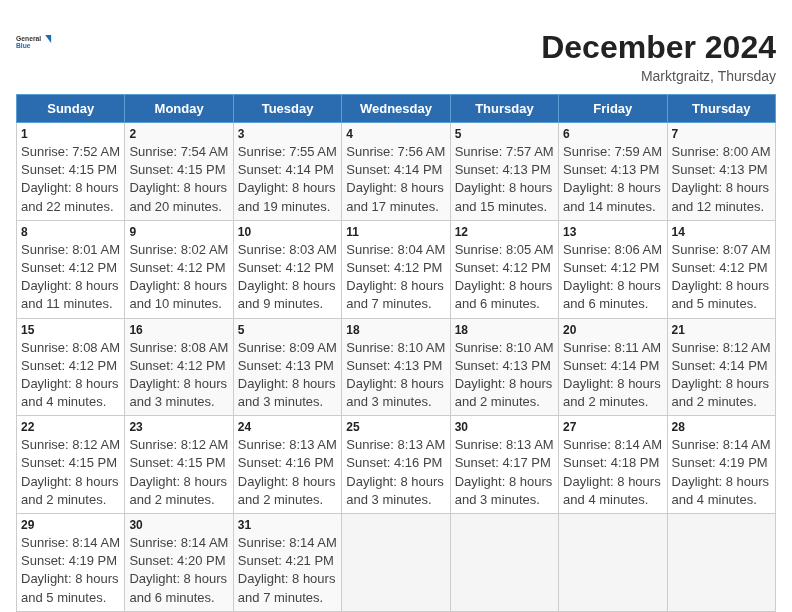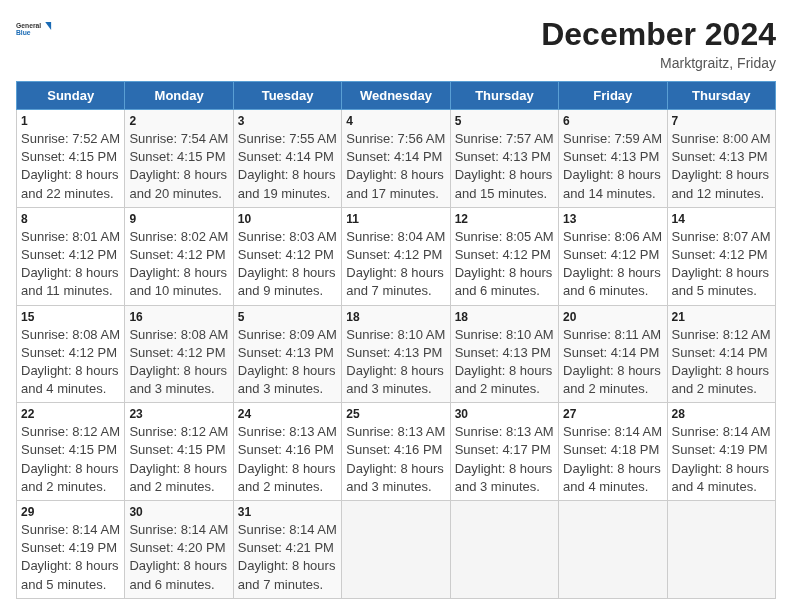--- a/index.html
+++ b/index.html
@@ -7,21 +7,21 @@
       font-family: Arial, sans-serif;
       background: #fff;
       width: 792px;
       height: 612px;
       overflow: hidden;
     }
     .page {
       width: 792px;
       height: 612px;
       background: #fff;
-      padding: 16px 16px 10px 16px;
+      padding: 29px 16px 10px 16px;
     }
     .header {
       display: flex;
       justify-content: space-between;
       align-items: flex-start;
       margin-bottom: 10px;
     }
     .logo {
       display: flex;
       align-items: center;
@@ -96,21 +96,21 @@
   <div class="header">
     <div class="logo">
       <svg class="logo-icon" viewBox="0 0 80 40" xmlns="http://www.w3.org/2000/svg" width="80" height="40">
           <text x="0" y="16" font-size="15" font-weight="bold" fill="#333" font-family="Arial">General</text>
           <text x="0" y="32" font-size="15" font-weight="bold" fill="#1a6bb5" font-family="Arial">Blue</text>
           <polygon points="65,2 78,2 78,20" fill="#1a6bb5"></polygon>
         </svg>
     </div>
     <div class="title-area">
       <div class="month-title">December 2024</div>
-      <div class="location">Marktgraitz, Friday</div>
+      <div class="location">Marktgraitz, Thursday</div>
     </div>
   </div>
 
   <table>
     <thead>
       <tr>
         <th>Sunday</th>
         <th>Monday</th>
         <th>Tuesday</th>
         <th>Wednesday</th>

